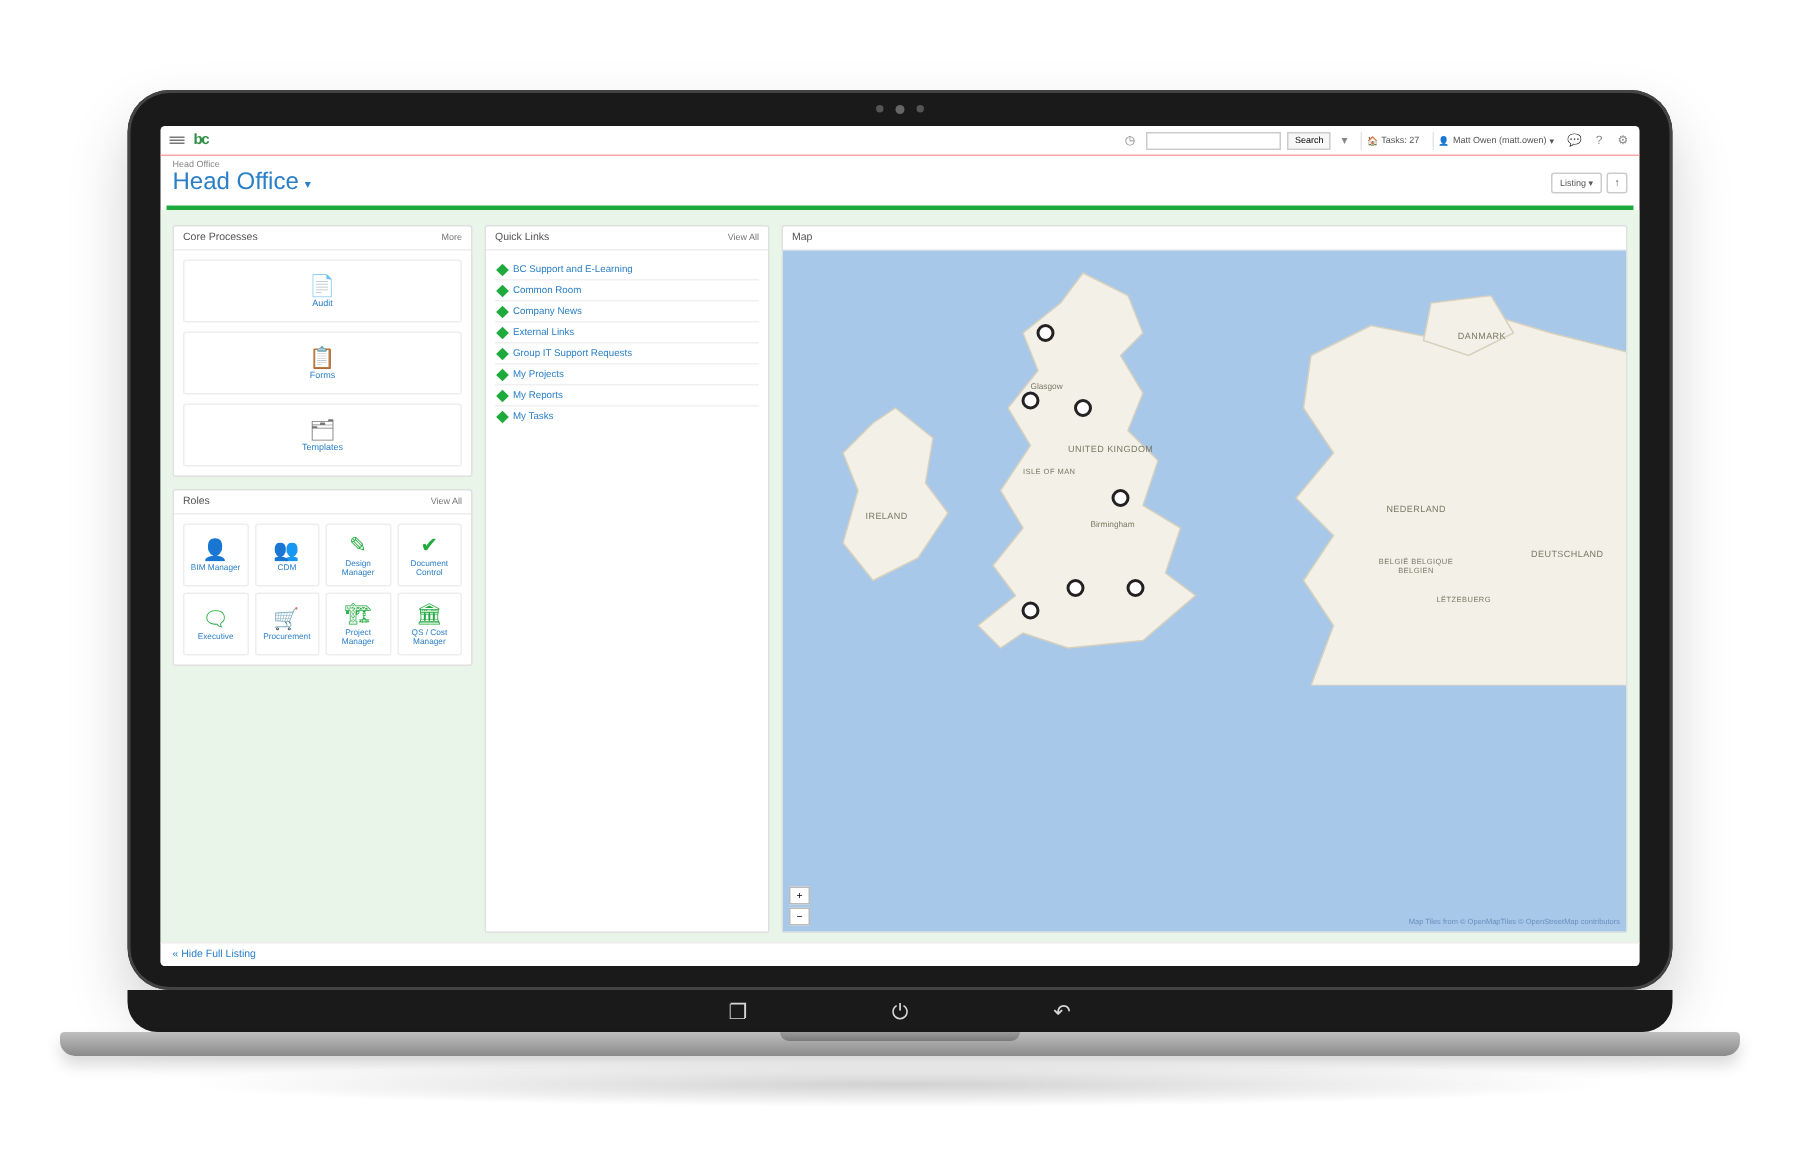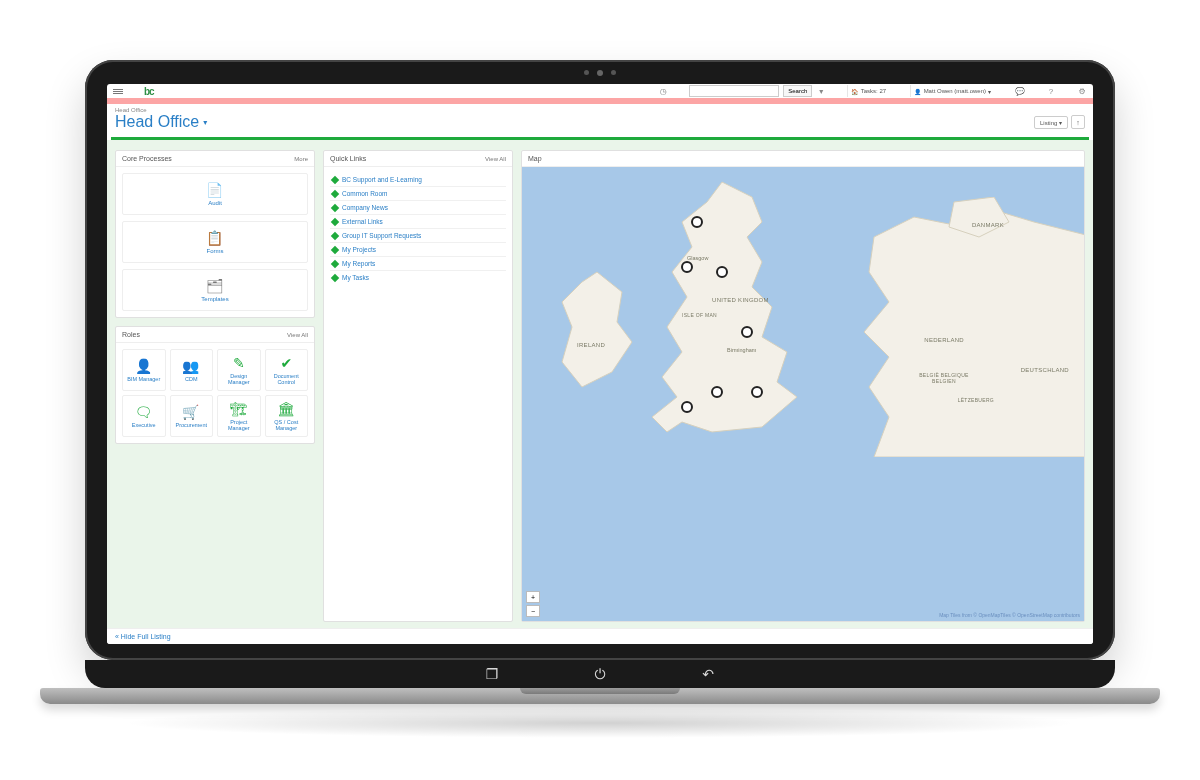--- a/index.html
+++ b/index.html
@@ -24,21 +24,21 @@
     width: 100%; height: 100%;
     background: #fff;
     border-radius: 3px;
     overflow: hidden;
     display: flex; flex-direction: column;
     font-size: 7px;
     color: #555;
   }
 
   
-  .topbar { display:flex; align-items:center; height:20px; padding:0 6px; border-bottom:6px solid #fca5a5; gap:21px; }
+  .topbar { display:flex; align-items:center; height:20px; padding:0 6px; border-bottom:1px solid #fca5a5; gap:6px; }
   .hamburger { width:10px; display:flex; flex-direction:column; gap:1px; cursor:pointer;}
   .hamburger span{height:1px;background:#777;display:block;}
   .logo { color:#2f8f46; font-weight:bold; font-size:10px; letter-spacing:-1px;}
   .topbar .spacer { flex:1; }
   .search-box { display:flex; align-items:center; gap:4px;}
   .search-input { border:1px solid #ccc; height:12px; width:90px; font-size:6px; padding:0 3px;}
   .search-btn { border:1px solid #ccc; height:12px; padding:0 4px; font-size:6px; background:#f7f7f7;}
   .top-link { font-size:6px; color:#555; display:flex; align-items:center; gap:2px; padding:0 3px; border-left:1px solid #e6e6e6; height:12px;}
   .top-icon { width:10px; height:10px; display:flex; align-items:center; justify-content:center; color:#888; font-size:8px;}
 

